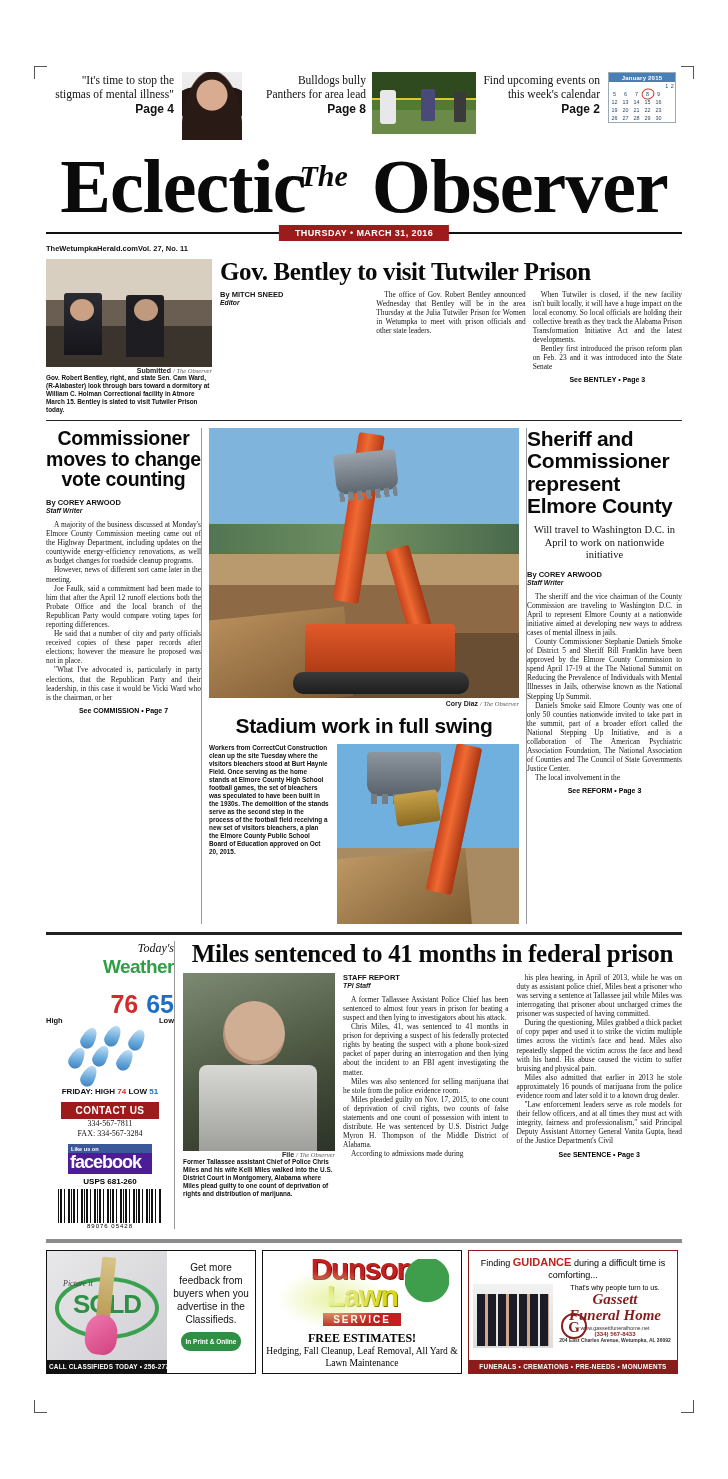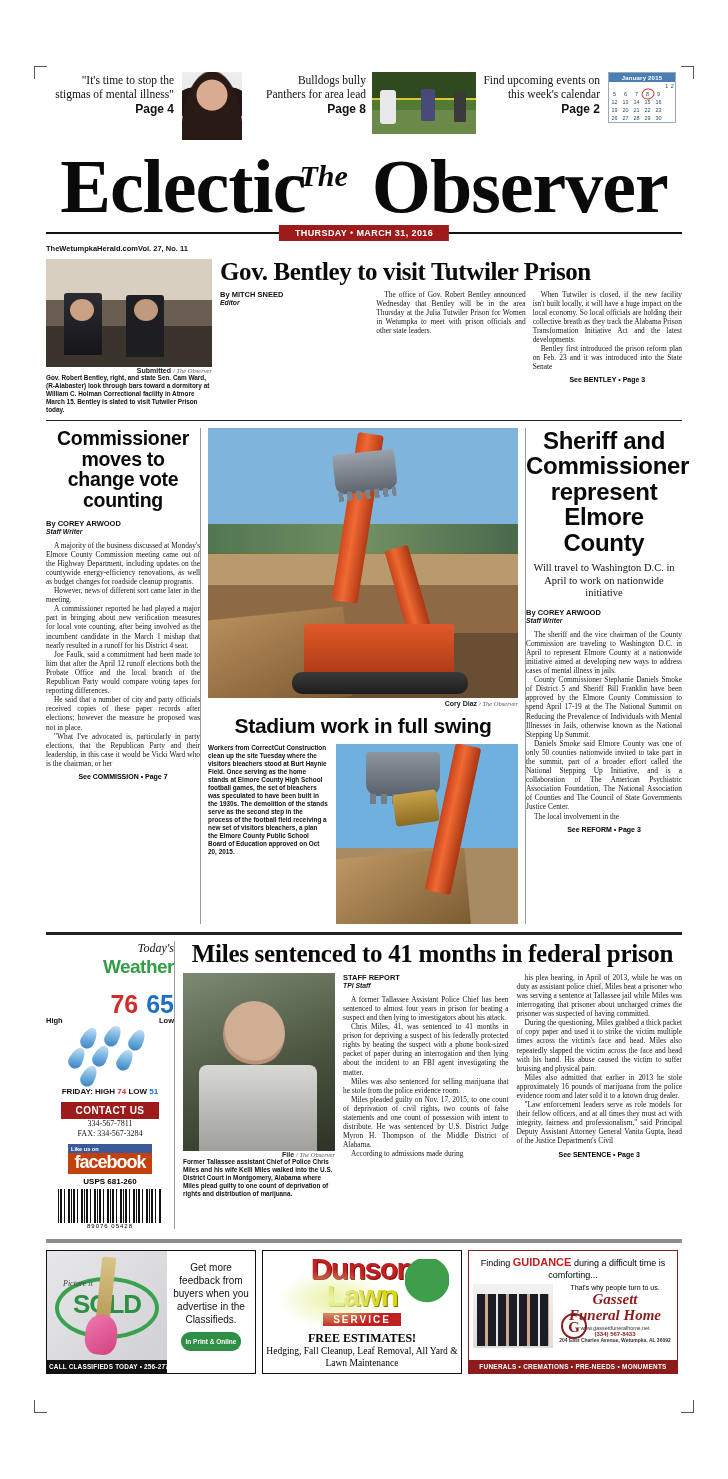--- a/index.html
+++ b/index.html
@@ -138,21 +138,21 @@
   .lead-hd { font-size:25px; letter-spacing:-.4px; }
   .lead-cols { display:flex; margin-top:5px; gap:7px; }
   .lead-cols .col { flex:1; }
 
   
   .mid { display:flex; margin-top:7px; }
   .mid-left { width:156px; }
   .mid-center { width:310px; margin:0 7px; }
   .mid-right { width:156px; }
   .mid-hd { font-size:19.5px; text-align:center; }
-  .mid-hd-r { font-size:24px; text-align:center; }
+  .mid-hd-r { font-size:21px; text-align:left; }
   .deck { font-family:"Liberation Serif",serif; font-size:10.5px; line-height:12.5px;
           text-align:center; color:#111; margin-top:7px; }
 
   .exc-img {
     width:310px; height:270px; position:relative; overflow:hidden;
     background:linear-gradient(180deg,#7fb4dc 0 46%, #b99a6f 46% 58%, #8d6a45 58% 76%, #6a4e33 76%);
   }
   .exc-arm { position:absolute; left:150px; top:6px; width:26px; height:170px;
     background:linear-gradient(90deg,#d1481f,#f06a33 40%,#b33a16);
     transform:rotate(9deg); transform-origin:top center; border-radius:3px; }
@@ -210,22 +210,22 @@
     border-radius:50% 50% 50% 50% / 68% 68% 32% 32%; opacity:.95; }
   .wx-fri { font-family:"Liberation Sans",sans-serif; font-weight:bold; font-size:8px; color:#111; text-align:center; }
   .wx-fri .r { color:#d12b2b; } .wx-fri .b { color:#1d6fc4; }
   .contact-btn { background:#9e1b1b; color:#fff; font-family:"Liberation Sans",sans-serif;
     font-weight:bold; font-size:10px; text-align:center; padding:3px 0; margin:6px auto 0; width:98px;
     letter-spacing:.4px; }
   .wx-phone { font-family:"Liberation Serif",serif; font-size:8px; text-align:center; color:#111; line-height:10px; }
   .fb { width:84px; margin:5px auto 0; }
   .fb-top { background:#3b5998; color:#fff; font-family:"Liberation Sans",sans-serif;
      font-size:5.6px; padding:1.5px 3px; font-weight:bold; }
-  .fb-main { background:#c2410c; color:#fff; font-family:"Liberation Sans",sans-serif;
-     font-size:18px; font-weight:bold; text-align:center; letter-spacing:-1px; padding:0 2px 2px; line-height:19px;}
+  .fb-main { background:#4c1d95; color:#fff; font-family:"Liberation Sans",sans-serif;
+     font-size:18px; font-weight:bold; text-align:left; letter-spacing:-1px; padding:0 2px 2px; line-height:19px;}
   .usps { font-family:"Liberation Sans",sans-serif; font-weight:bold; font-size:8px;
      text-align:center; margin-top:3px; }
   .barcode { width:104px; height:34px; margin:3px auto 0;
      background:repeating-linear-gradient(90deg,#111 0 1px, #fff 1px 2px, #111 2px 4px, #fff 4px 6px,
      #111 6px 7px, #fff 7px 10px, #111 10px 12px, #fff 12px 13px); }
   .barnum { font-family:"Liberation Sans",sans-serif; font-size:6px; text-align:center; letter-spacing:1px; }
 
   .miles-hd { font-size:25px; text-align:center; letter-spacing:-.3px; }
   .miles-cols { display:flex; gap:8px; margin-top:6px; }
   .miles-photo { width:152px; }
@@ -440,21 +440,20 @@
 
     <div class="mid">
 
       <div class="mid-left">
         <div class="hd-cond mid-hd">Commissioner moves to change vote counting</div>
         <div class="byline" style="margin-top:8px;">By COREY ARWOOD</div>
         <div class="byline-sub">Staff Writer</div>
         <div class="body-txt" style="margin-top:6px;">
           <p>A majority of the business discussed at Monday's Elmore County Commission meeting came out of the Highway Department, including updates on the countywide energy-efficiency renovations, as well as budget changes for roadside cleanup programs.</p>
           <p>However, news of different sort came later in the meeting.</p>
-          <p>A commissioner reported he had played a major part in bringing about new verification measures for local vote counting, after being involved as the incumbent candidate in the March 1 mishap that nearly resulted in a runoff for his District 4 seat.</p>
           <p>Joe Faulk, said a commitment had been made to him that after the April 12 runoff elections both the Probate Office and the local branch of the Republican Party would compare voting tapes for reporting differences.</p>
           <p>He said that a number of city and party officials received copies of these paper records after elections; however the measure he proposed was not in place.</p>
           <p>"What I've advocated is, particularly in party elections, that the Republican Party and their leadership, in this case it would be Vicki Ward who is the chairman, or her</p>
         </div>
         <div class="jump">See COMMISSION • Page 7</div>
       </div>
 
       <div class="vrule"></div>
 
       <div class="mid-center">

